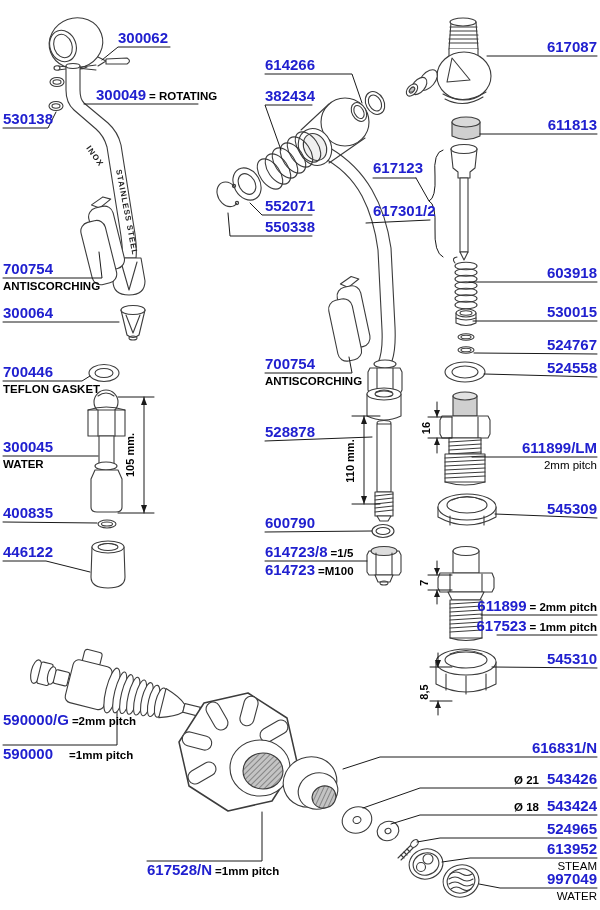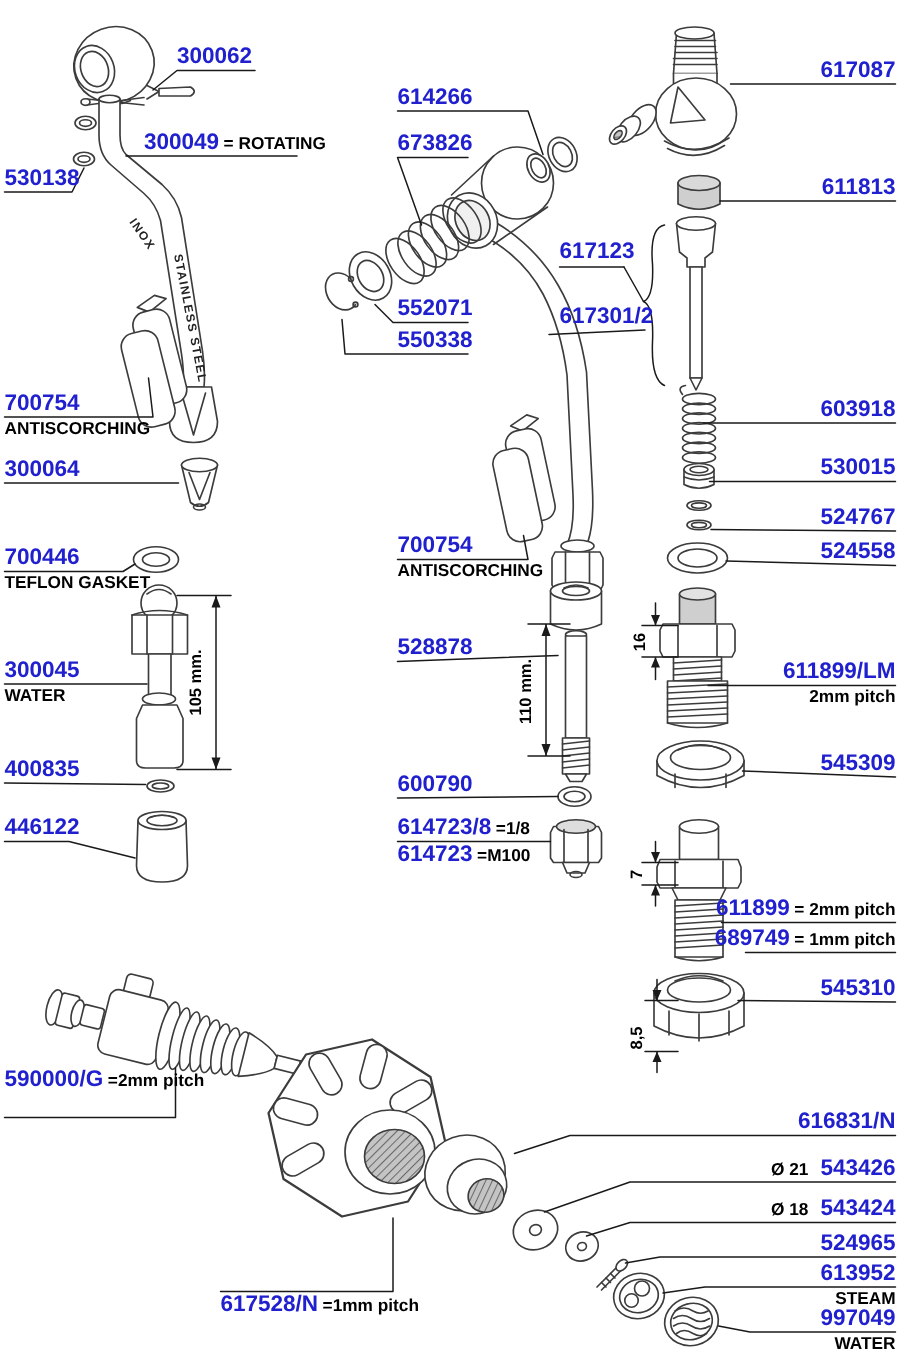--- a/index.html
+++ b/index.html
@@ -5,21 +5,21 @@
   html,body{margin:0;padding:0;background:#fff;}
   #stage{position:relative;width:600px;height:910px;background:#fff;overflow:hidden;
          font-family:"Liberation Sans",sans-serif;}
   #art{position:absolute;left:0;top:0;}
   .lbl{position:absolute;font-weight:bold;font-size:15px;color:#2020cf;white-space:nowrap;line-height:15px;}
   .lblr{position:absolute;right:3px;text-align:right;font-weight:bold;font-size:15px;color:#2020cf;white-space:nowrap;line-height:15px;}
   .num{color:#2020cf;}
   .note{color:#000;font-size:11.5px;font-weight:bold;margin-left:3px;}
   .pre{color:#000;font-size:11.5px;font-weight:bold;margin-right:8px;}
   .cap{position:absolute;font-weight:bold;font-size:11.5px;color:#000;white-space:nowrap;line-height:12px;}
-  .capr{position:absolute;right:3px;text-align:left;font-weight:bold;font-size:11.5px;color:#000;white-space:nowrap;line-height:12px;}
+  .capr{position:absolute;right:3px;text-align:left;font-weight:normal;font-size:11.5px;color:#000;white-space:nowrap;line-height:12px;}
   svg text{fill:#1a1a1a;}
   .tube-txt{font:bold 8px "Liberation Sans",sans-serif;letter-spacing:1px;fill:#222;}
   .dim-txt{font:bold 11px "Liberation Sans",sans-serif;fill:#000;}
 </style>
 </head>
 <body>
 
 <div id="stage">
 
 <svg id="art" width="600" height="910" viewBox="0 0 600 910" stroke="#3c3c3c" stroke-width="1.1" fill="none" stroke-linejoin="round" stroke-linecap="round">
@@ -380,46 +380,47 @@
 <div class="lbl" style="left:3px;top:261px"><span class="num">700754</span></div>
 <div class="cap" style="left:3px;top:280px">ANTISCORCHING</div>
 <div class="lbl" style="left:3px;top:305px"><span class="num">300064</span></div>
 <div class="lbl" style="left:3px;top:364px"><span class="num">700446</span></div>
 <div class="cap" style="left:3px;top:383px">TEFLON GASKET</div>
 <div class="lbl" style="left:3px;top:439px"><span class="num">300045</span></div>
 <div class="cap" style="left:3px;top:458px">WATER</div>
 <div class="lbl" style="left:3px;top:505px"><span class="num">400835</span></div>
 <div class="lbl" style="left:3px;top:544px"><span class="num">446122</span></div>
 <div class="lbl" style="left:3px;top:712px"><span class="num">590000/G</span><span class="note">=2mm pitch</span></div>
+<div class="lbl" style="left:3px;top:746px"><span class="num">590000</span><span class="note" style="margin-left:16px">=1mm pitch</span></div>
 <div class="lbl" style="left:147px;top:862px"><span class="num">617528/N</span><span class="note">=1mm pitch</span></div>
 
 <div class="lbl" style="left:265px;top:57px"><span class="num">614266</span></div>
-<div class="lbl" style="left:265px;top:88px"><span class="num">673826</span></div>
+<div class="lbl" style="left:265px;top:88px"><span class="num">382434</span></div>
 <div class="lbl" style="left:265px;top:198px"><span class="num">552071</span></div>
 <div class="lbl" style="left:265px;top:219px"><span class="num">550338</span></div>
 <div class="lbl" style="left:373px;top:203px"><span class="num">617301/2</span></div>
 <div class="lbl" style="left:265px;top:356px"><span class="num">700754</span></div>
 <div class="cap" style="left:265px;top:375px">ANTISCORCHING</div>
 <div class="lbl" style="left:265px;top:424px"><span class="num">528878</span></div>
 <div class="lbl" style="left:265px;top:515px"><span class="num">600790</span></div>
-<div class="lbl" style="left:265px;top:544px"><span class="num">614723/8</span><span class="note">=1/8</span></div>
+<div class="lbl" style="left:265px;top:544px"><span class="num">614723/8</span><span class="note">=1/5</span></div>
 <div class="lbl" style="left:265px;top:562px"><span class="num">614723</span><span class="note" style="">=M100</span></div>
 <div class="lbl" style="left:373px;top:160px"><span class="num">617123</span></div>
 
 <div class="lblr" style="top:39px"><span class="num">617087</span></div>
 <div class="lblr" style="top:117px"><span class="num">611813</span></div>
 <div class="lblr" style="top:265px"><span class="num">603918</span></div>
 <div class="lblr" style="top:304px"><span class="num">530015</span></div>
 <div class="lblr" style="top:337px"><span class="num">524767</span></div>
 <div class="lblr" style="top:360px"><span class="num">524558</span></div>
 <div class="lblr" style="top:440px"><span class="num">611899/LM</span></div>
 <div class="capr" style="top:459px">2mm pitch</div>
 <div class="lblr" style="top:501px"><span class="num">545309</span></div>
 <div class="lblr" style="top:598px"><span class="num">611899</span><span class="note">= 2mm pitch</span></div>
-<div class="lblr" style="top:618px"><span class="num">689749</span><span class="note">= 1mm pitch</span></div>
+<div class="lblr" style="top:618px"><span class="num">617523</span><span class="note">= 1mm pitch</span></div>
 <div class="lblr" style="top:651px"><span class="num">545310</span></div>
 <div class="lblr" style="top:740px"><span class="num">616831/N</span></div>
 <div class="lblr" style="top:771px"><span class="pre">Ø 21</span><span class="num">543426</span></div>
 <div class="lblr" style="top:798px"><span class="pre">Ø 18</span><span class="num">543424</span></div>
 <div class="lblr" style="top:821px"><span class="num">524965</span></div>
 <div class="lblr" style="top:841px"><span class="num">613952</span></div>
 <div class="capr" style="top:860px">STEAM</div>
 <div class="lblr" style="top:871px"><span class="num">997049</span></div>
 <div class="capr" style="top:890px">WATER</div>
 

